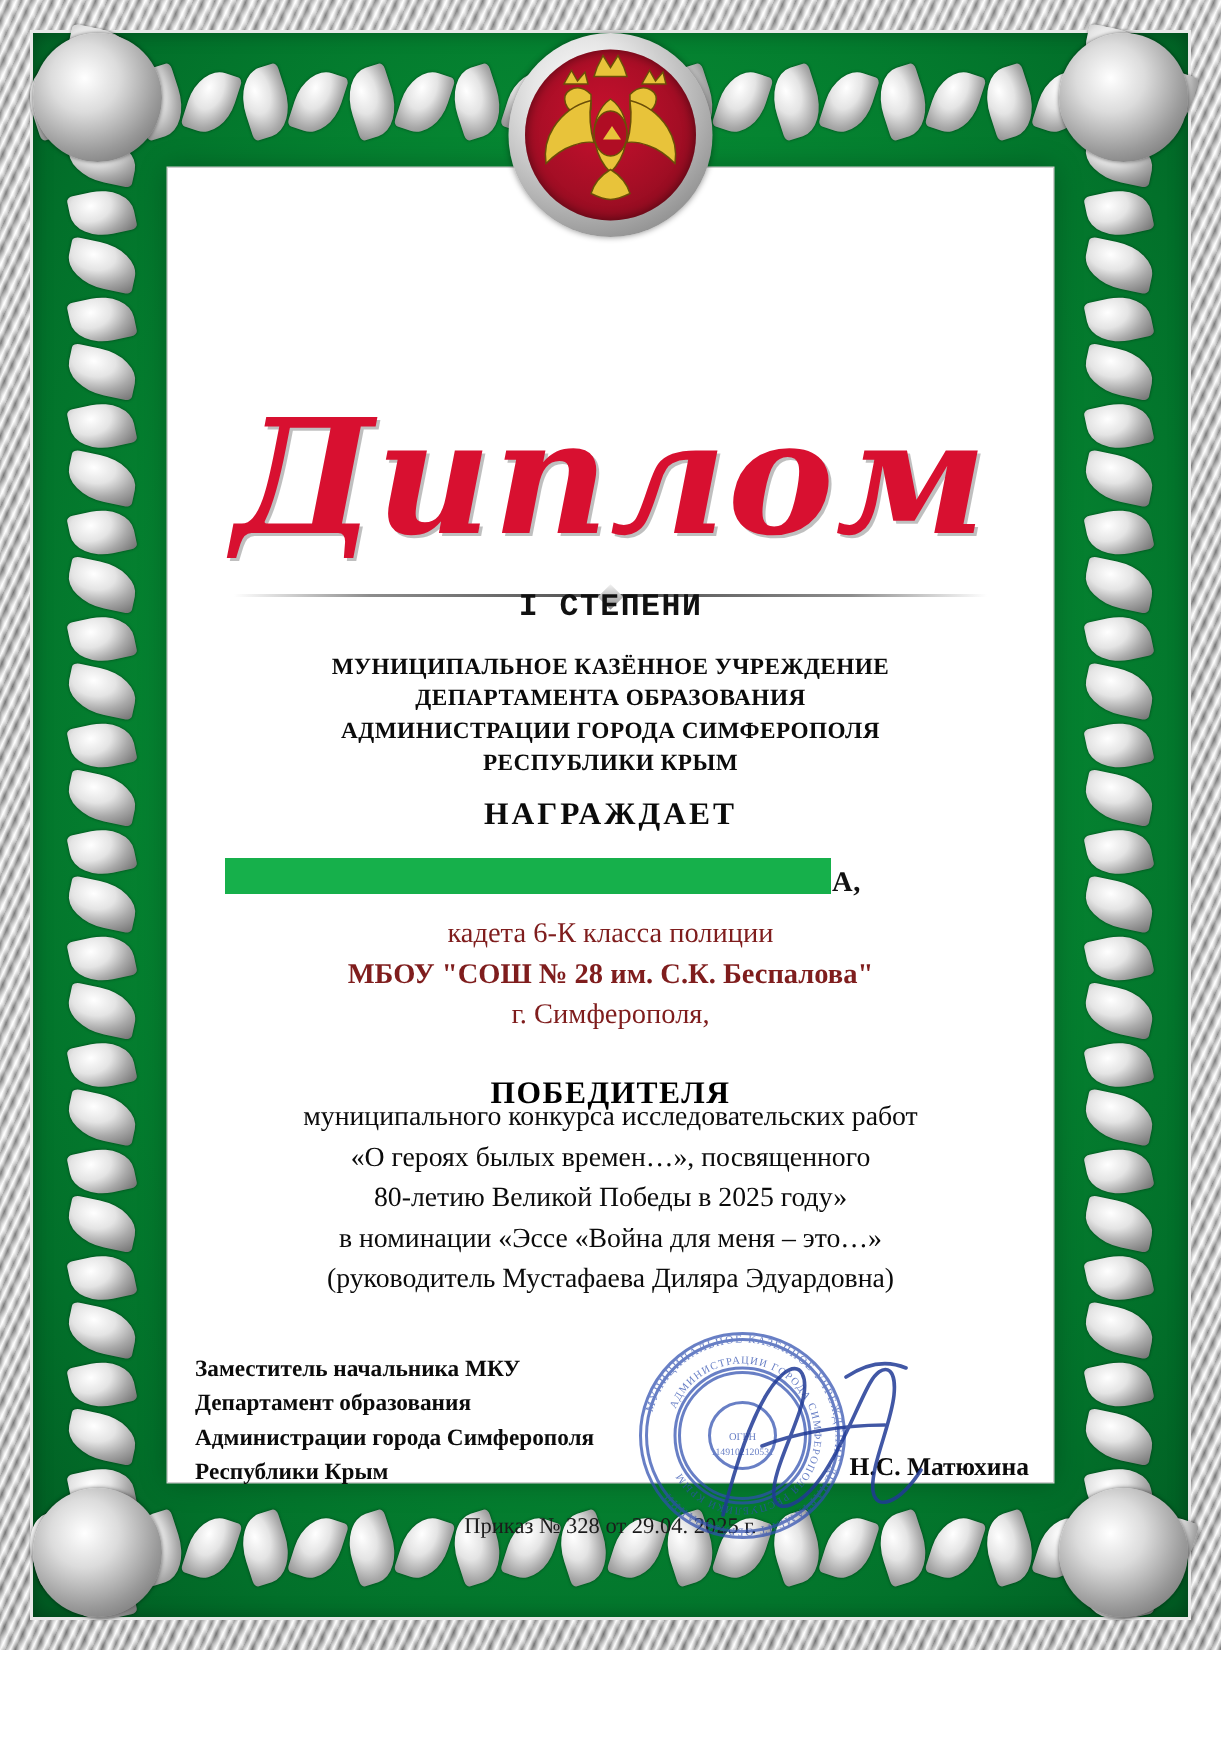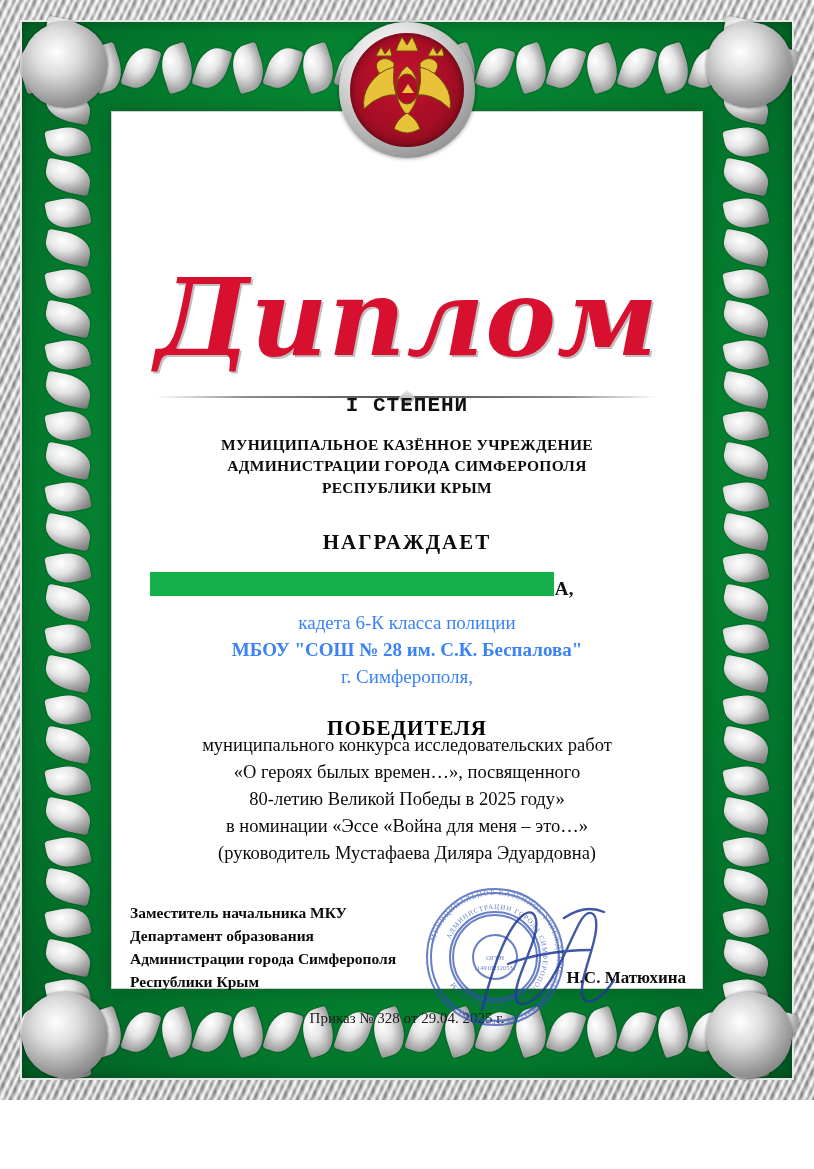--- a/index.html
+++ b/index.html
@@ -234,21 +234,21 @@
     background: #16b04b;
   }
 
   .recipient {
     position: absolute;
     left: 0; right: 0;
     top: 498px;
     font-family: "Liberation Serif", serif;
     font-size: 19px;
     line-height: 1.42;
-    color: #3b82f6;
+    color: #7f1d1d;
   }
   .recipient .strong { font-weight: 700; }
 
   .winner {
     position: absolute;
     left: 0; right: 0;
     top: 604px;
     font-family: "Liberation Serif", serif;
     font-weight: 700;
     font-size: 21px;
@@ -479,20 +479,21 @@
 
       <div class="rule">
         <div class="bar"></div>
         <div class="dia"></div>
       </div>
 
       <div class="degree">I СТЕПЕНИ</div>
 
       <div class="org">
         <div>МУНИЦИПАЛЬНОЕ КАЗЁННОЕ УЧРЕЖДЕНИЕ</div>
+        <div>ДЕПАРТАМЕНТА ОБРАЗОВАНИЯ</div>
         <div>АДМИНИСТРАЦИИ ГОРОДА СИМФЕРОПОЛЯ</div>
         <div>РЕСПУБЛИКИ КРЫМ</div>
       </div>
 
       <div class="awards">НАГРАЖДАЕТ</div>
 
       <div class="name-wrap">
         <div class="name-text">ИЛЬИЧЁВА СЕРГЕЯ ИВАНОВИЧА,</div>
         <div class="redaction"></div>
       </div>

